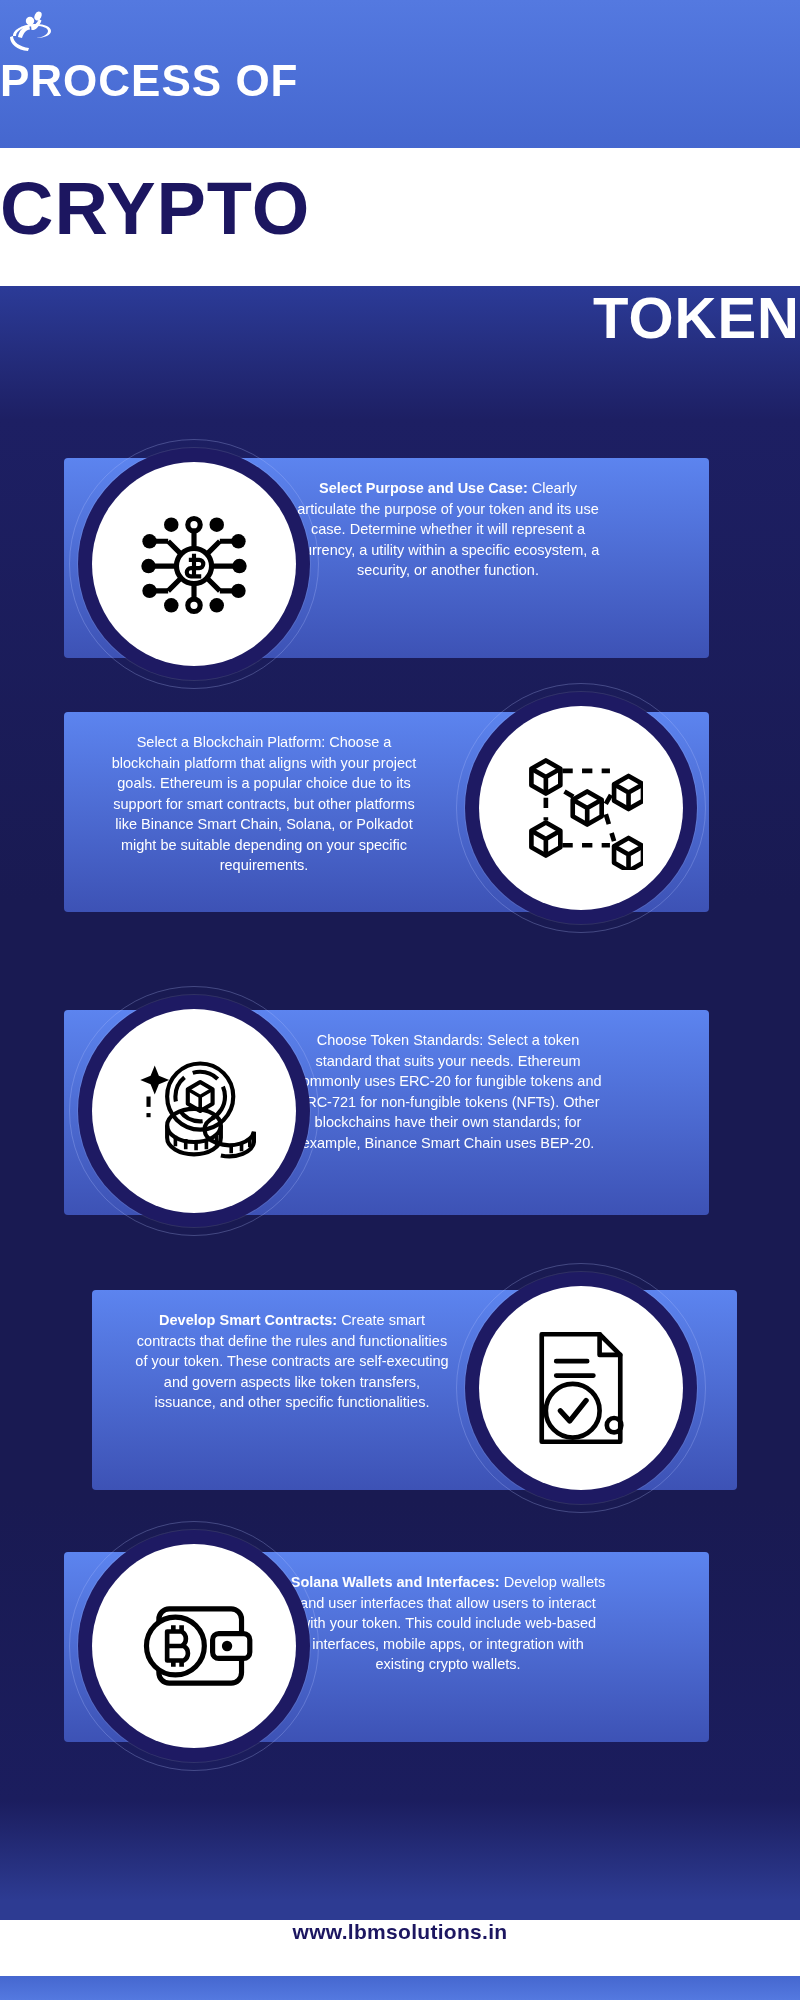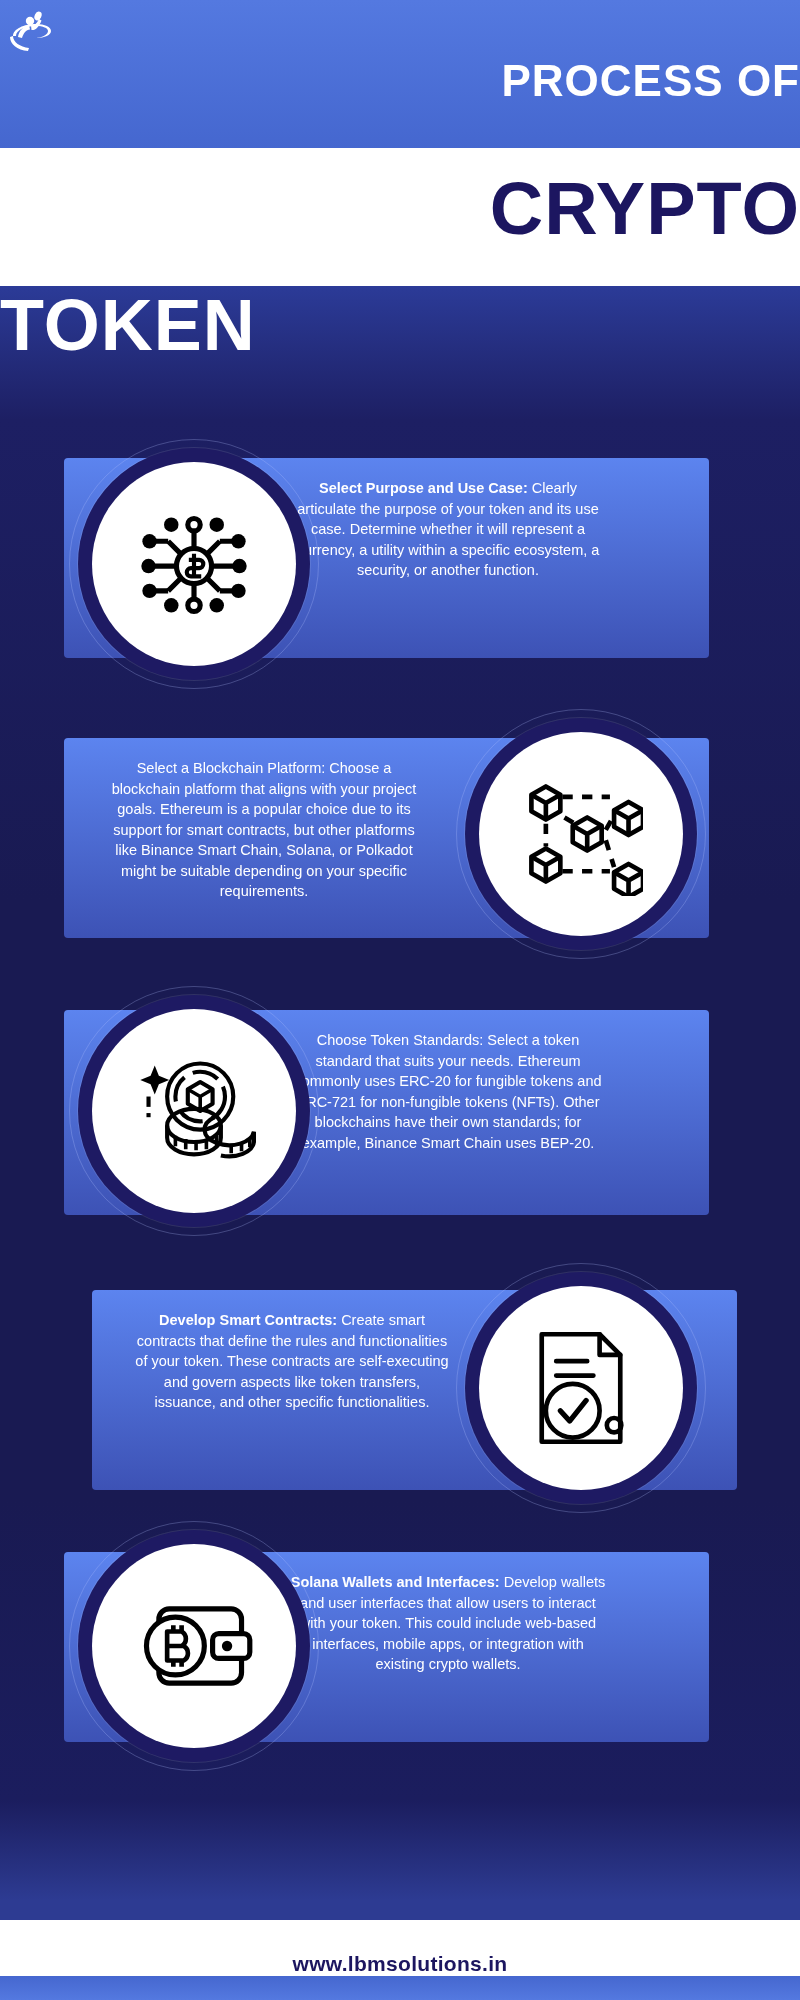--- a/index.html
+++ b/index.html
@@ -31,38 +31,38 @@
   
   .band-top {
     position: absolute; left: 0; top: 0; width: 800px; height: 148px;
     background: linear-gradient(180deg, #5479e0 0%, #4567cf 100%);
   }
   .logo {
     position: absolute; left: 8px; top: 6px; width: 46px; height: 52px;
   }
   .title-process {
     position: absolute; left: 0; top: 56px; width: 800px;
-    text-align: right;
+    text-align: left;
     font-size: 44px; font-weight: bold; letter-spacing: 1px;
     color: #ffffff;
   }
   .band-white {
     position: absolute; left: 0; top: 148px; width: 800px; height: 138px;
     background: #ffffff;
   }
   .title-crypto {
     position: absolute; left: 0; top: 166px; width: 800px;
-    text-align: right;
+    text-align: left;
     font-size: 74px; font-weight: bold; letter-spacing: 1px;
     color: #1c1660;
   }
   .title-token {
     position: absolute; left: 0; top: 284px; width: 800px;
-    text-align: left;
-    font-size: 72px; font-weight: bold; letter-spacing: 1px;
+    text-align: right;
+    font-size: 58px; font-weight: bold; letter-spacing: 1px;
     color: #ffffff;
   }
 
   
   .step { position: absolute; left: 0; width: 800px; }
 
   .card {
     position: absolute;
     width: 645px;
     border-radius: 4px;
@@ -105,21 +105,21 @@
     border-radius: 50%;
     background: #ffffff;
     display: flex; align-items: center; justify-content: center;
   }
   .circle-white svg { width: 124px; height: 124px; display: block; }
 
   
   .footer-band {
     position: absolute; left: 0; top: 1920px; width: 800px; height: 56px;
     background: #ffffff;
-    display: flex; align-items: flex-end; justify-content: center;
+    display: flex; align-items: flex-start; justify-content: center;
   }
   .footer-url {
     font-size: 21px; font-weight: bold; color: #1c1660; letter-spacing: .3px;
   }
   .footer-strip {
     position: absolute; left: 0; top: 1976px; width: 800px; height: 24px;
     background: linear-gradient(180deg, #4567cf 0%, #5479e0 100%);
   }
 </style>
 </head>
@@ -174,21 +174,21 @@
           <circle cx="103" cy="86" r="7" fill="#000" stroke="none"></circle>
           <circle cx="38" cy="100" r="7" fill="#000" stroke="none"></circle>
           <circle cx="82" cy="100" r="7" fill="#000" stroke="none"></circle>
           <circle cx="38" cy="22" r="7" fill="#000" stroke="none"></circle>
           <circle cx="82" cy="22" r="7" fill="#000" stroke="none"></circle>
         </svg>
       </div>
     </div>
   </div>
 
-  <div class="step" style="top:718px;height:238px;padding-left:38px;">
+  <div class="step" style="top:692px;height:238px;padding-left:38px;">
     <div class="card right icon-right" style="top:20px;height:200px;">
       <div class="copy">
         <span class="lead"></span><span>Select a Blockchain Platform: Choose a blockchain platform that aligns with your project goals. Ethereum is a popular choice due to its support for smart contracts, but other platforms like Binance Smart Chain, Solana, or Polkadot might be suitable depending on your specific requirements.</span>
       </div>
     </div>
     <div class="circle-wrap" style="left:465px;top:0px;">
       <div class="ring-hair"></div>
       <div class="ring-outer"></div>
       <div class="circle-white">
         <svg viewBox="0 0 120 120" xmlns="http://www.w3.org/2000/svg" fill="none" stroke="#000" stroke-width="4.5" stroke-linejoin="round">

